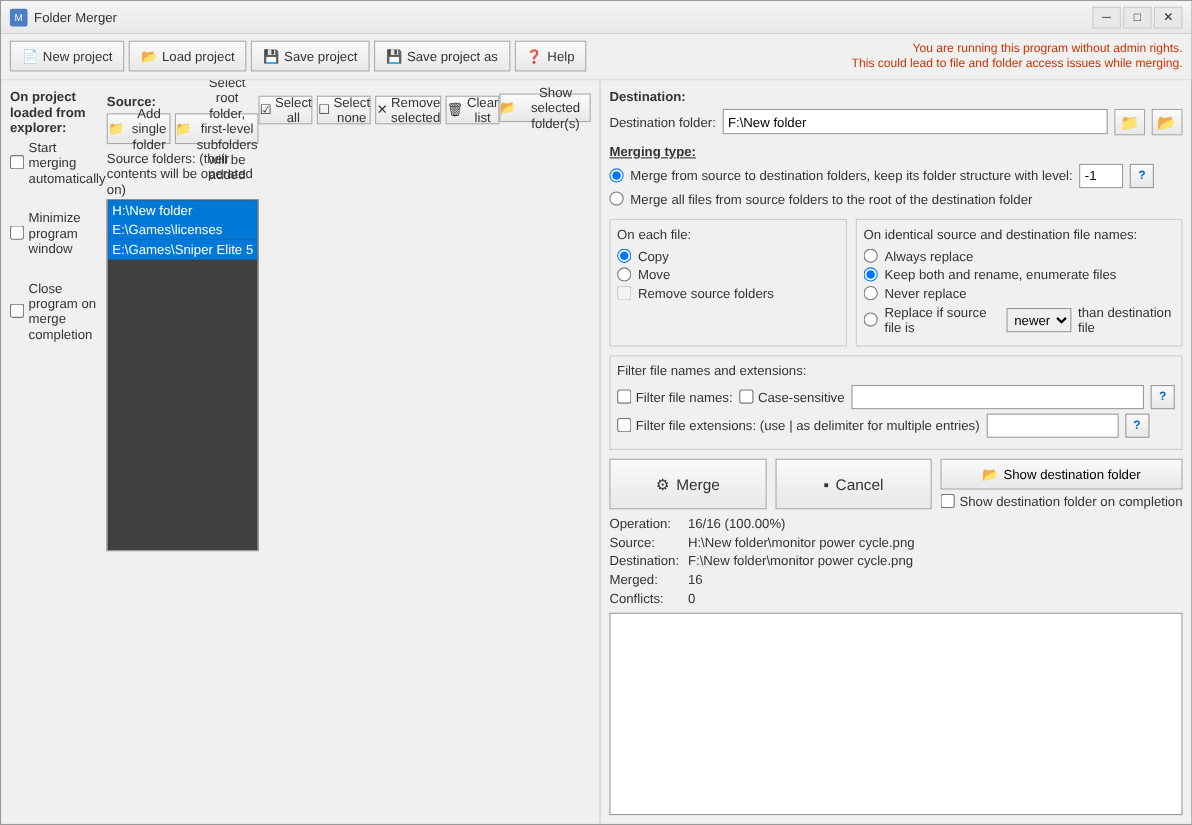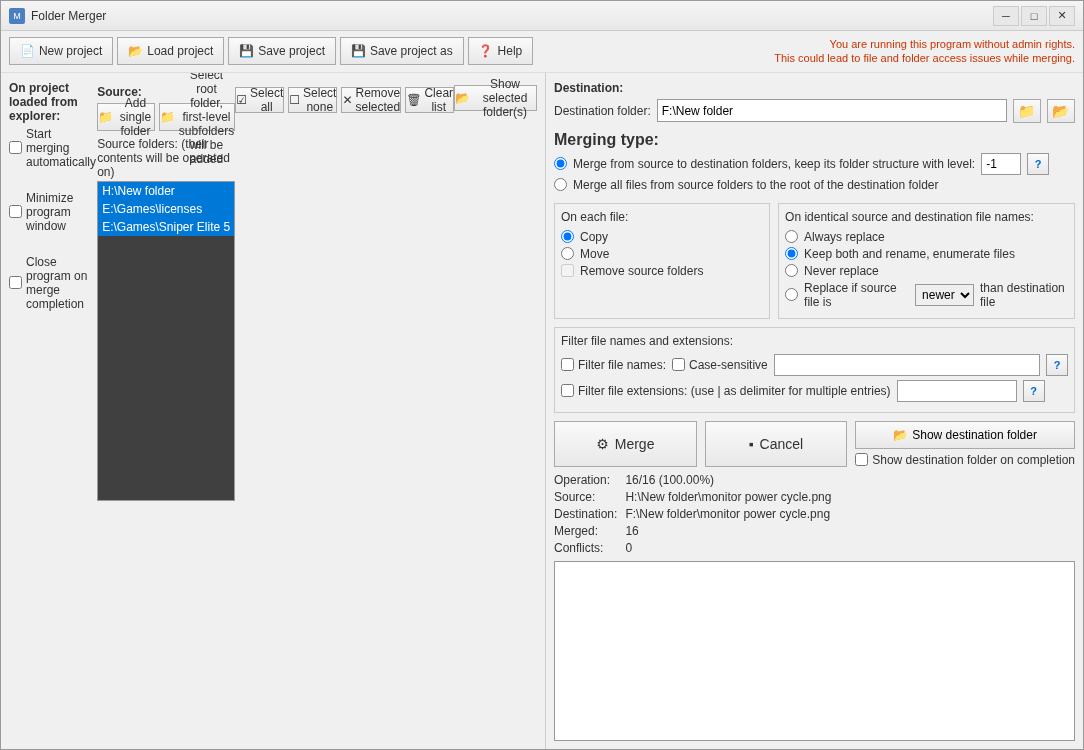--- a/index.html
+++ b/index.html
@@ -235,24 +235,25 @@
       cursor: pointer;
       display: flex;
       align-items: center;
       justify-content: center;
       font-size: 14px;
     }
     .merging-type-section {
       margin-bottom: 8px;
     }
     .merging-type-label {
-      font-size: 16px;
+      font-size: 12px;
       font-weight: bold;
       margin-bottom: 4px;
       color: #333;
+      text-decoration: underline;
     }
     .radio-row {
       display: flex;
       align-items: center;
       gap: 6px;
       margin-bottom: 3px;
     }
     .radio-row label { font-size: 12px; color: #333; }
     .level-input {
       width: 40px;

